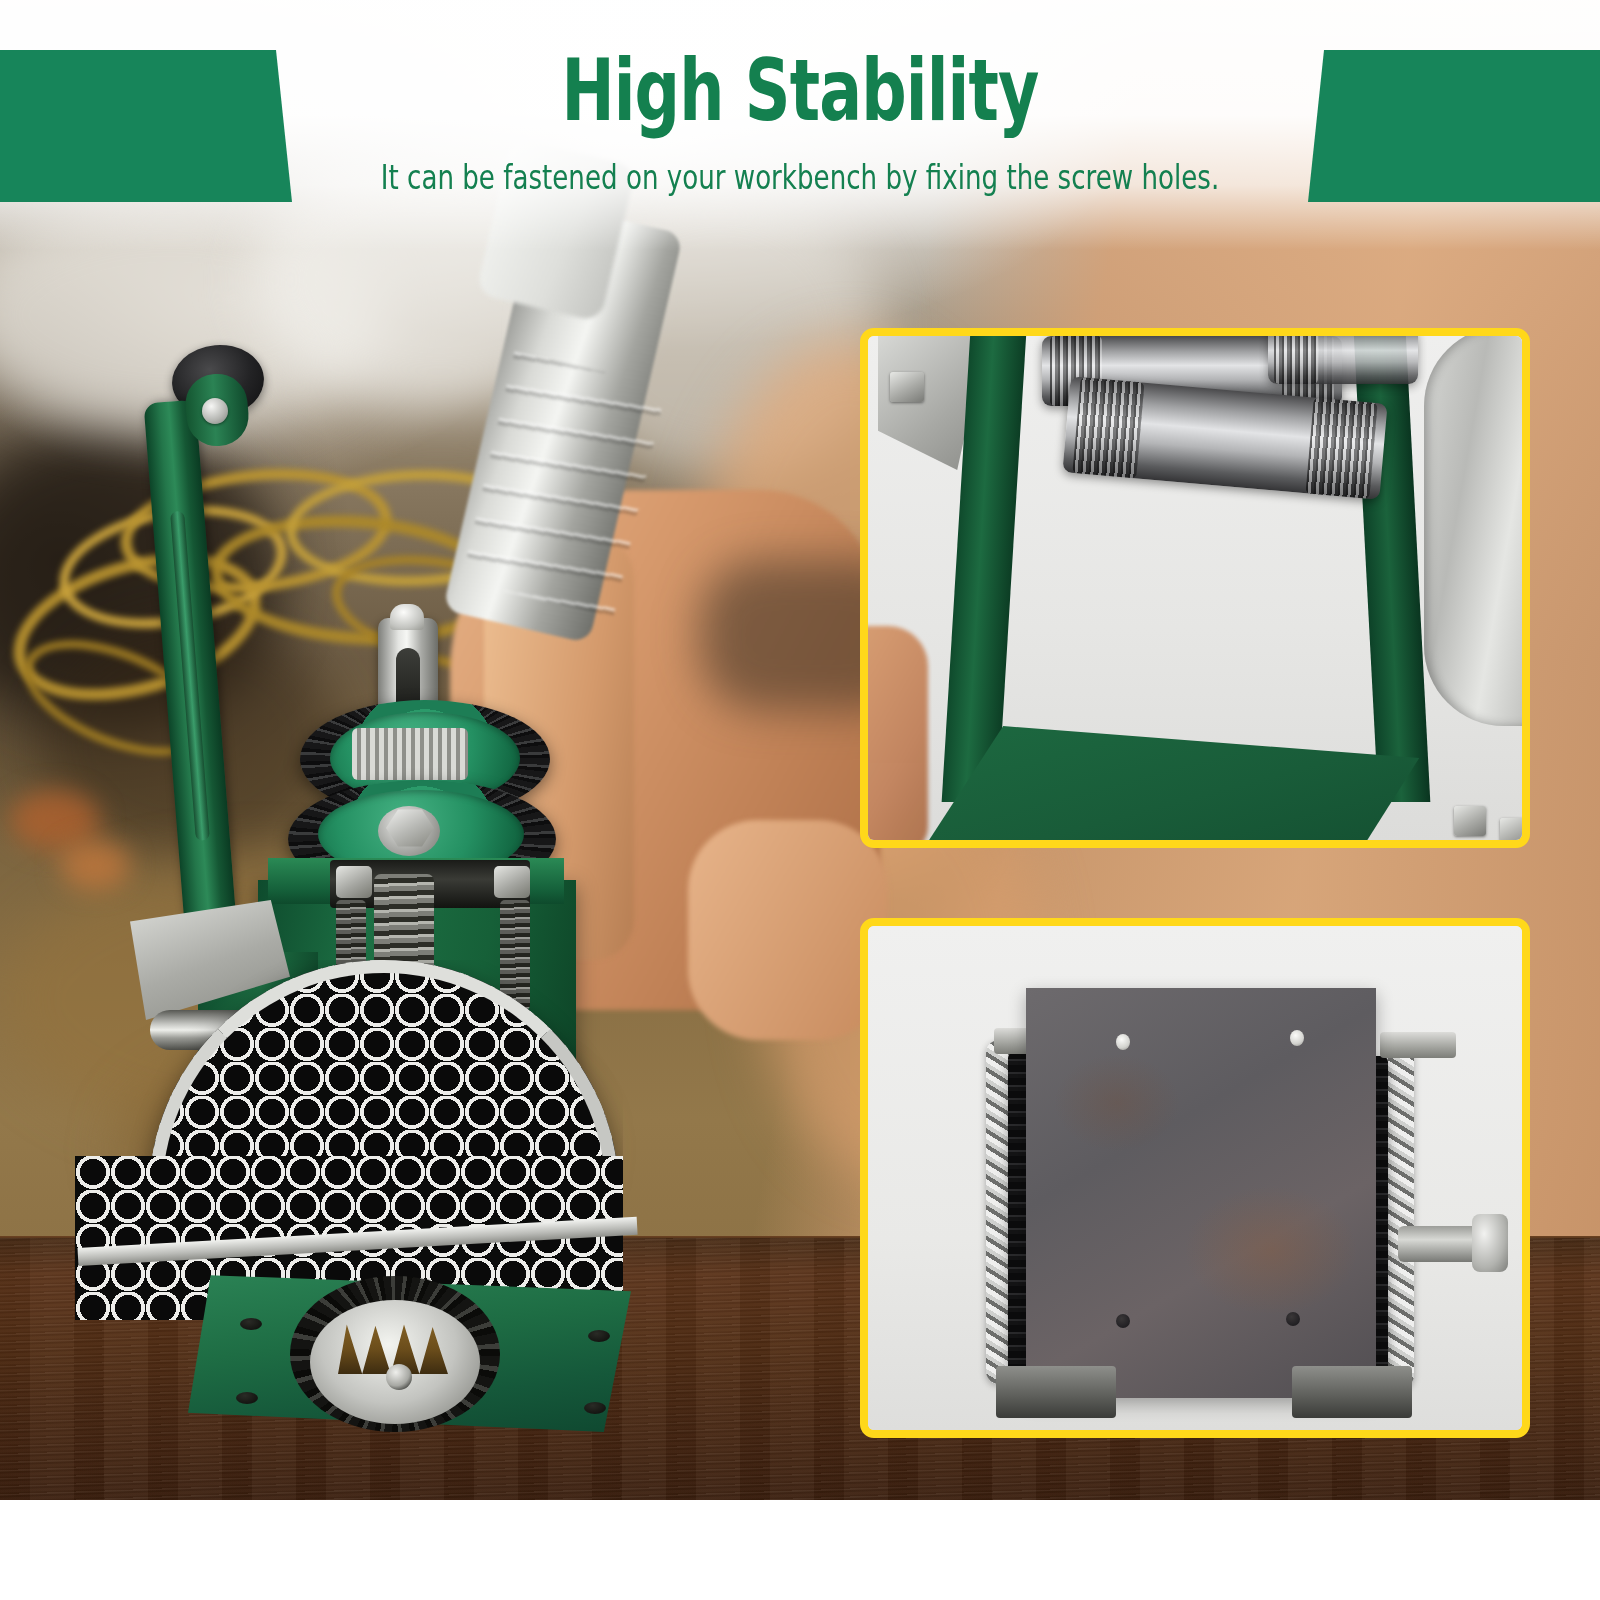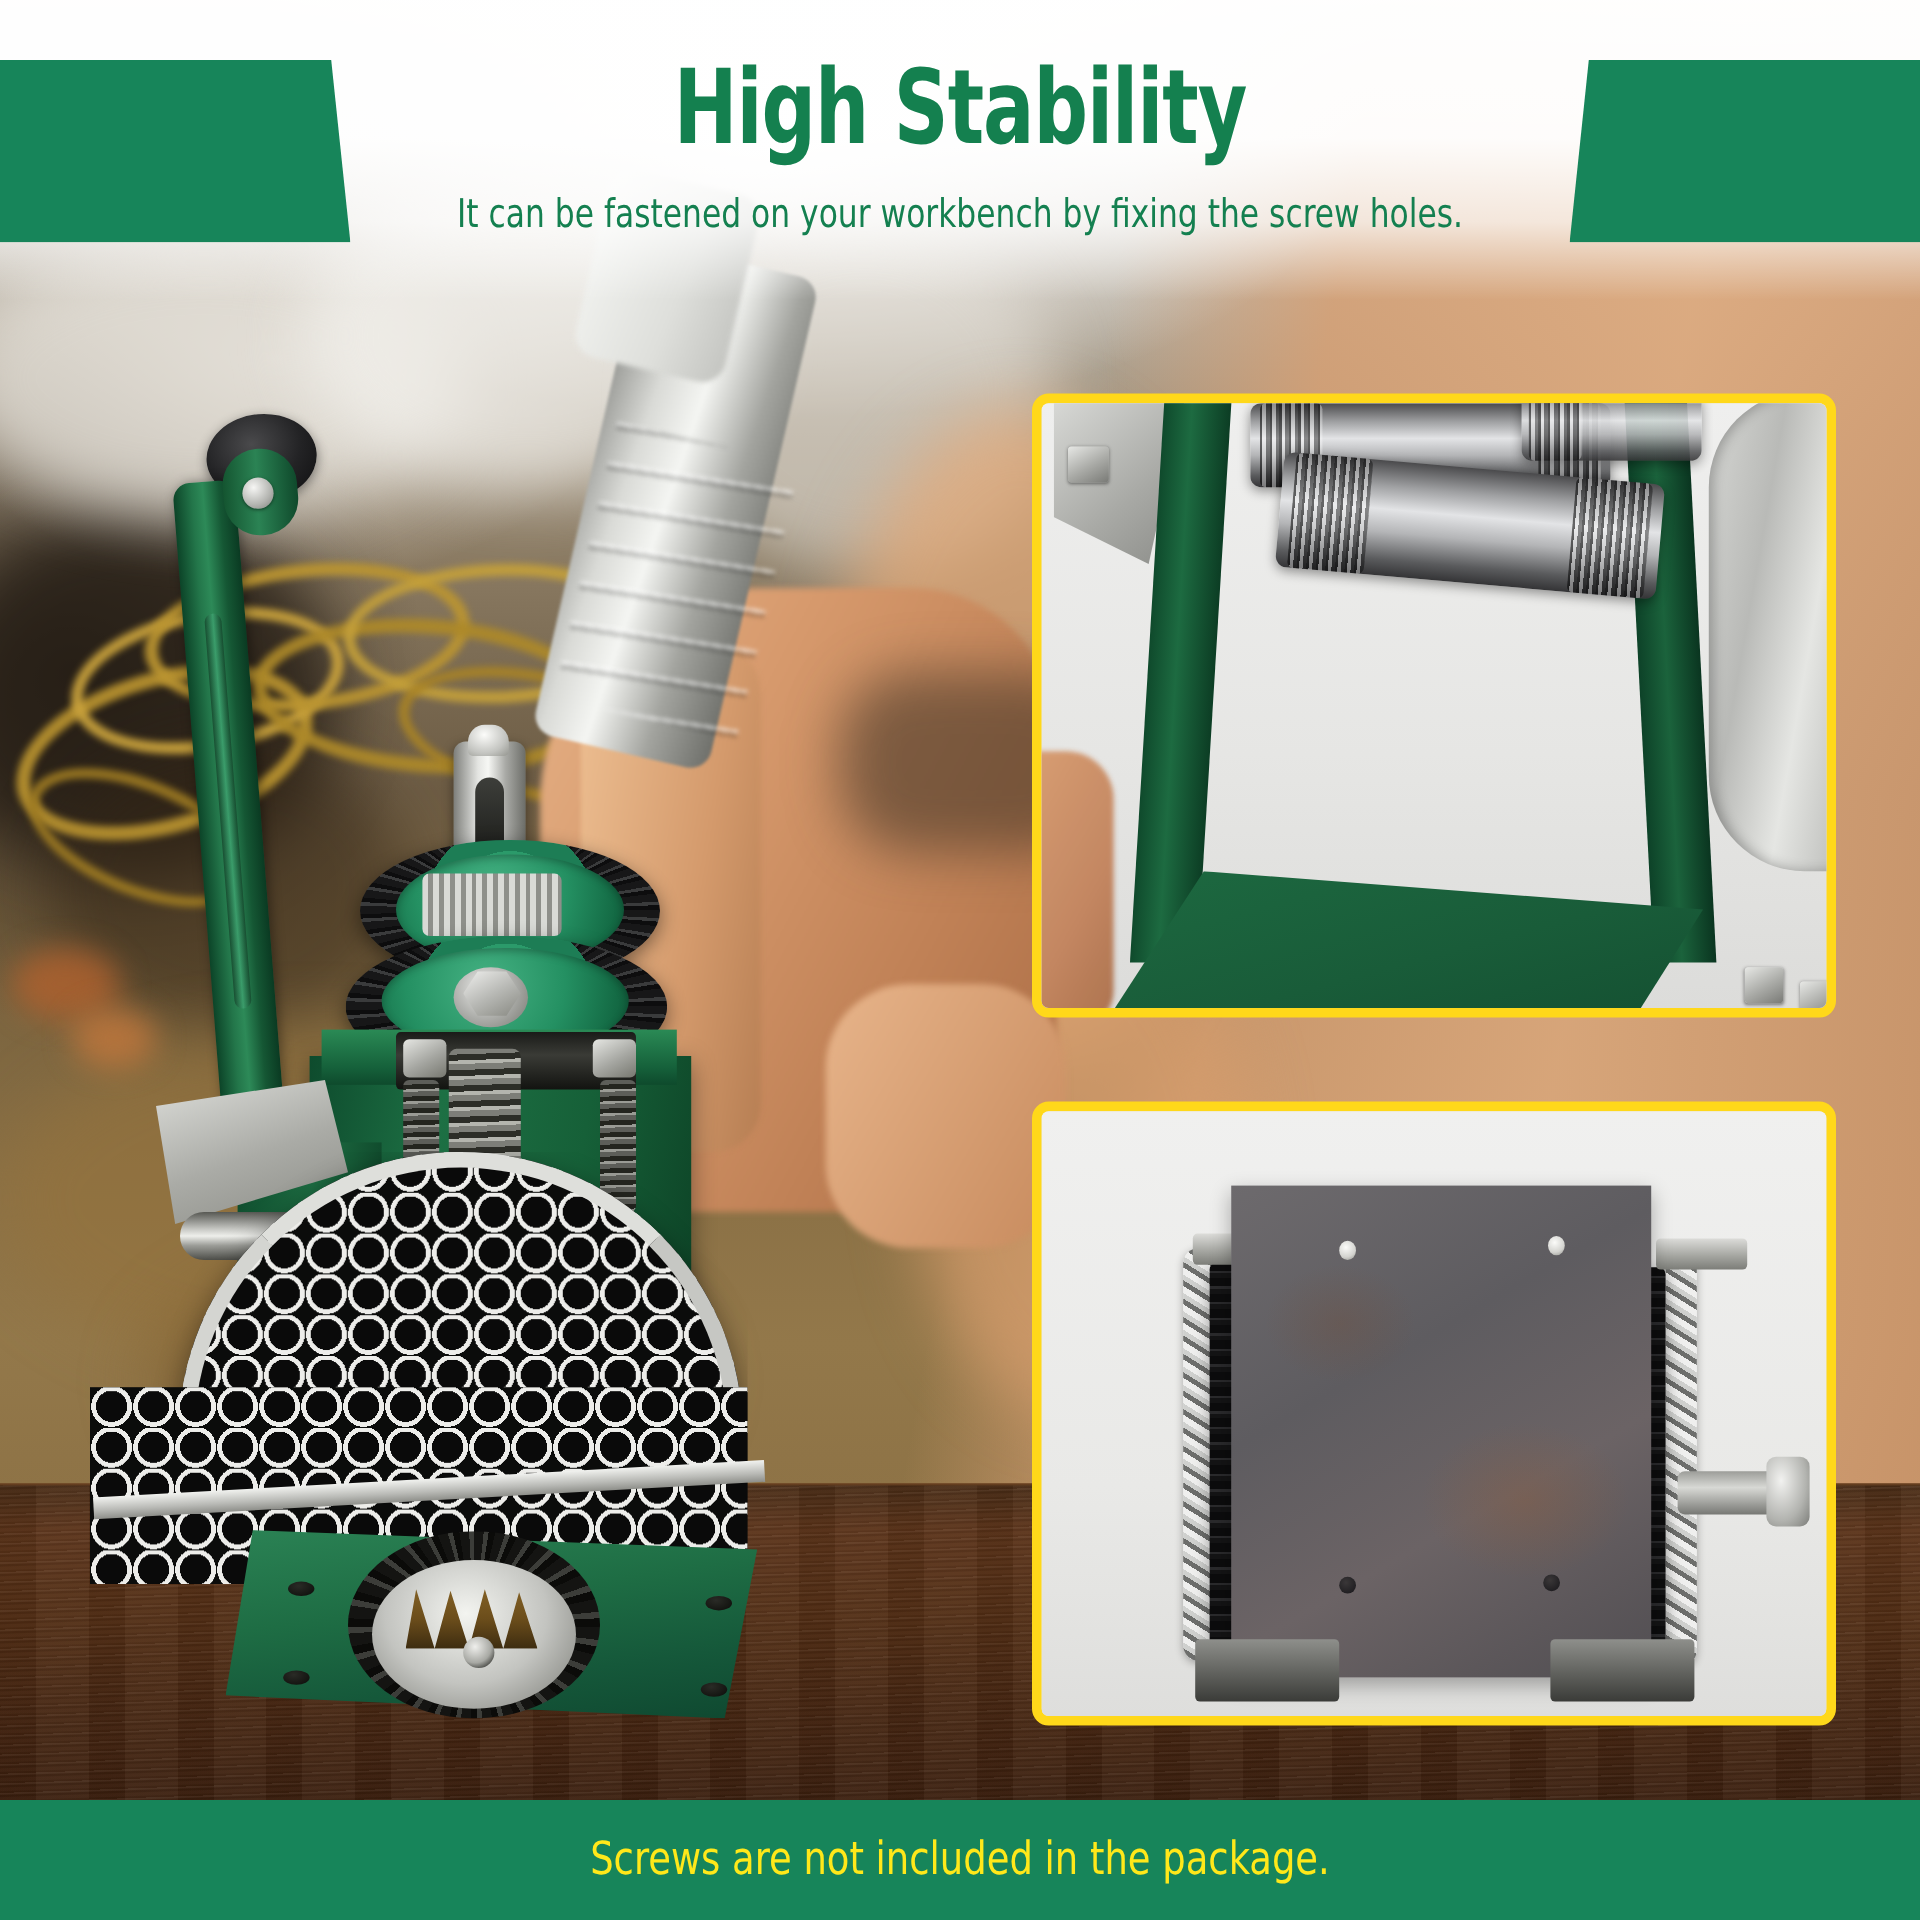--- a/index.html
+++ b/index.html
@@ -616,17 +616,14 @@
     <div class="b-shaft"></div>
     <div class="b-knob"></div>
   </div>
 
   <div class="hdr-haze"></div>
   <div class="hdr-band-l"></div>
   <div class="hdr-band-r"></div>
   <div class="title">High Stability</div>
   <div class="subtitle">It can be fastened on your workbench by fixing the screw holes.</div>
 
-  <div class="footer">
-    <div class="footer-text">Screws are not included in the package.</div>
-  </div>
 
 </div>
 
 </body></html>

